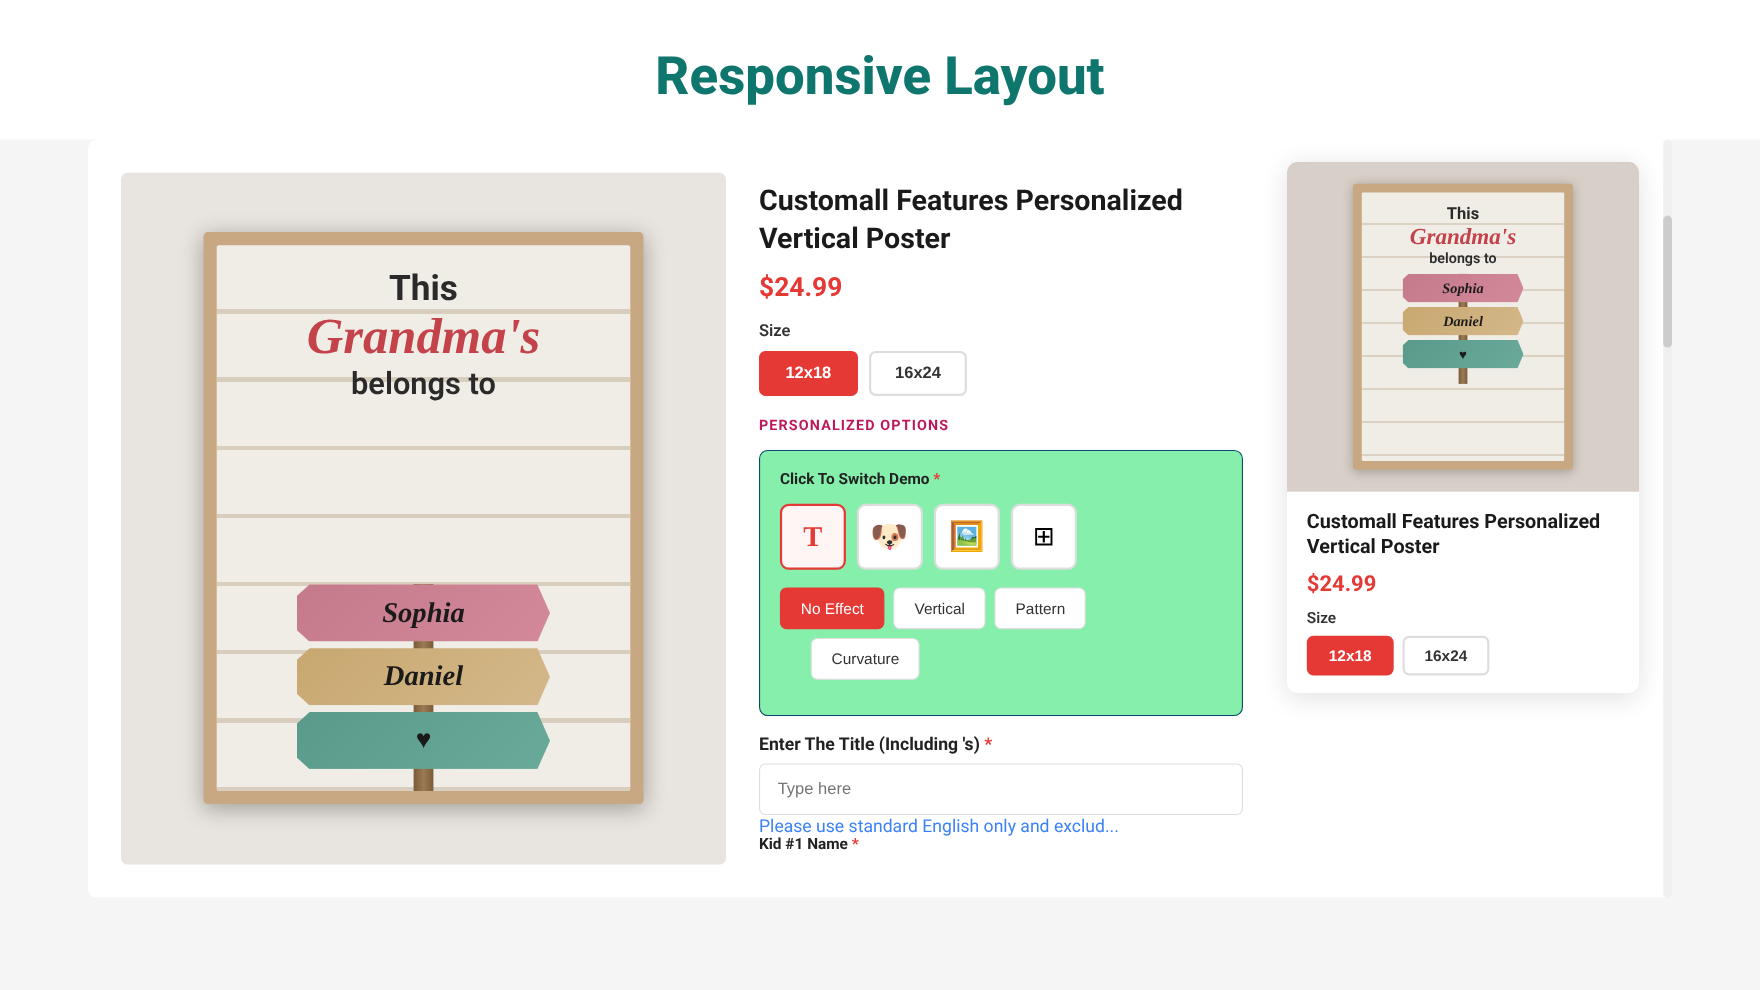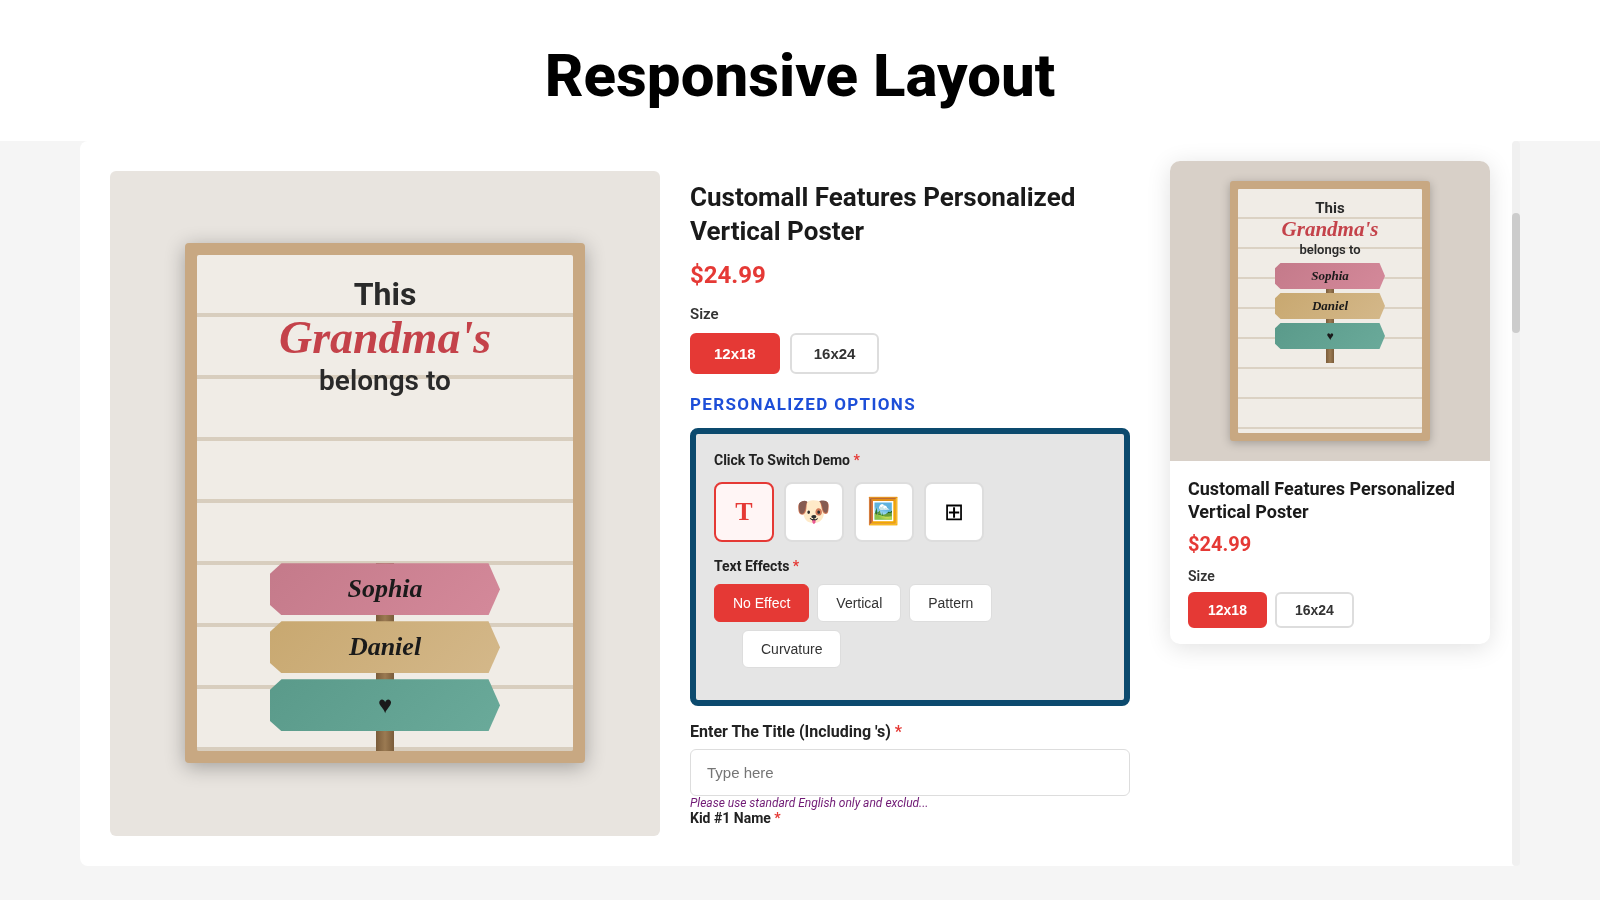--- a/index.html
+++ b/index.html
@@ -10,23 +10,23 @@
       width: 1600px;
     }
 
     .page-header {
       text-align: center;
       padding: 40px 0 30px;
       background: #fff;
     }
 
     .page-header h1 {
-      font-size: 60px;
+      font-size: 48px;
       font-weight: 800;
-      color: #000000;
+      color: #0f766e;
     }
 
     .main-container {
       background: #fff;
       margin: 0 80px;
       padding: 30px;
       border-radius: 8px;
       display: flex;
       gap: 0;
       position: relative;
@@ -216,33 +216,33 @@
       color: #333;
     }
 
     .size-btn.active {
       background: #e53935;
       border-color: #e53935;
       color: #fff;
     }
 
     .personalized-options-label {
-      font-size: 17px;
+      font-size: 13px;
       font-weight: 700;
       letter-spacing: 0.08em;
-      color: #1d4ed8;
+      color: #be185d;
       margin-bottom: 14px;
       text-transform: uppercase;
     }
 
     .demo-box {
-      border: 6px solid #0c4a6e;
+      border: 1px solid #0c4a6e;
       border-radius: 8px;
       padding: 18px;
-      background: #e5e5e5;
+      background: #86efac;
       margin-bottom: 16px;
     }
 
     .demo-title {
       font-size: 14px;
       font-weight: 700;
       color: #222;
       margin-bottom: 14px;
     }
 
@@ -332,23 +332,22 @@
       padding: 14px 16px;
       border: 1.5px solid #ddd;
       border-radius: 6px;
       font-size: 15px;
       color: #999;
       outline: none;
       margin-bottom: 0;
     }
 
     .input-hint {
-      font-size: 12px;
-      color: #701a75;
-      font-style: italic;
+      font-size: 16px;
+      color: #3b82f6;
     }
 
     .kid-name-label {
       font-size: 14px;
       font-weight: 700;
       color: #222;
       margin-top: 14px;
     }
 
     .kid-name-label span.required {
@@ -582,23 +581,20 @@
         </button>
         <button class="demo-icon-btn">
           <span style="font-size:26px;">🖼️</span>
         </button>
         <button class="demo-icon-btn">
           <span style="font-size:24px;">⊞</span>
         </button>
       </div>
 
       <div class="text-effects-section" style="margin-top:16px;">
-        <div class="text-effects-label">
-          <span>Text Effects</span><span class="required"> *</span>
-        </div>
         <div class="effects-row">
           <button class="effect-btn active">No Effect</button>
           <button class="effect-btn">Vertical</button>
           <button class="effect-btn">Pattern</button>
         </div>
         <div class="effects-row" style="margin-top:8px;padding-left:28px;">
           <button class="effect-btn">Curvature</button>
         </div>
       </div>
     </div>

